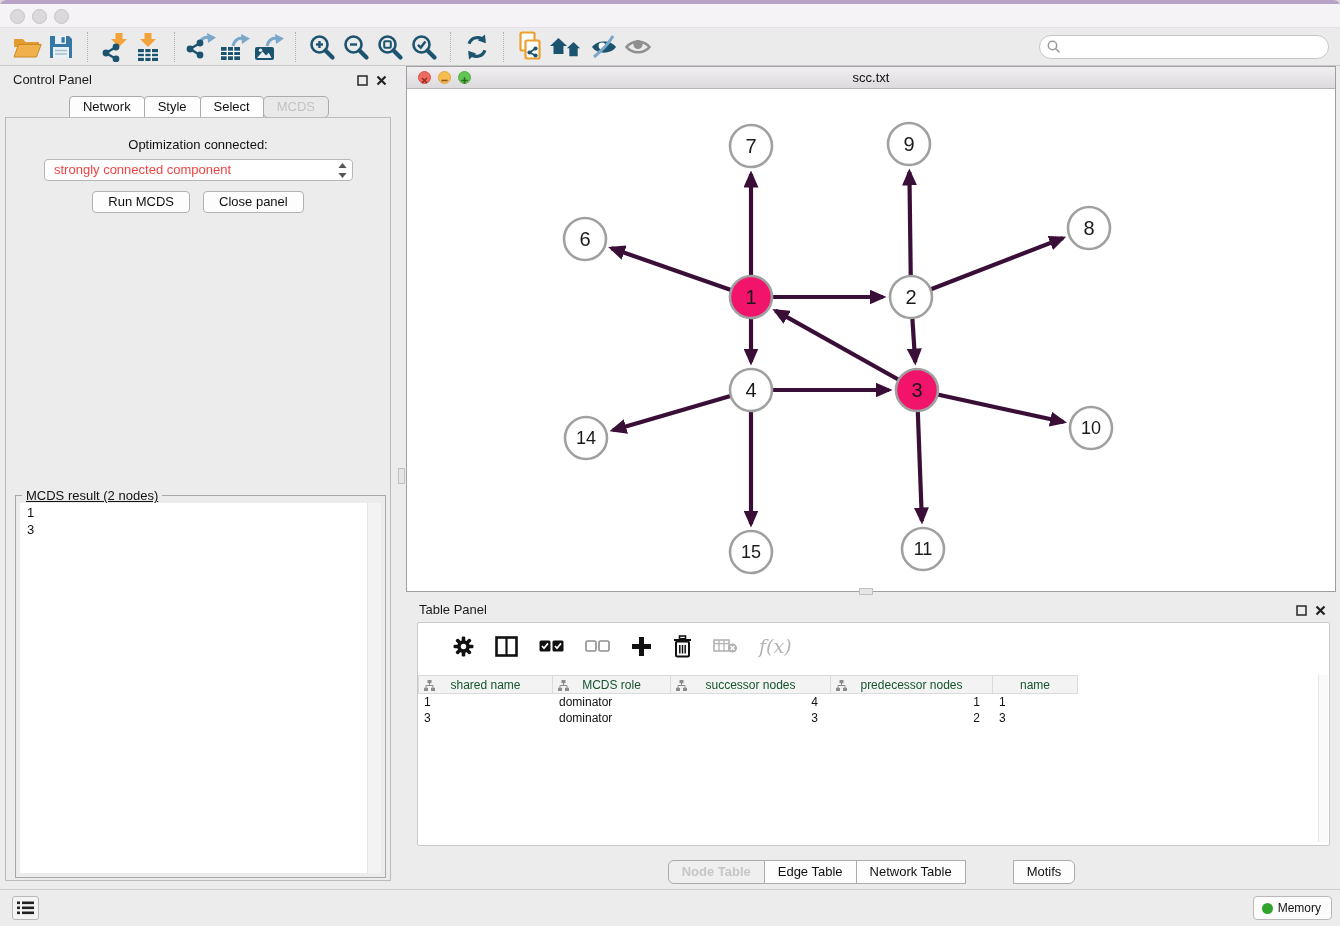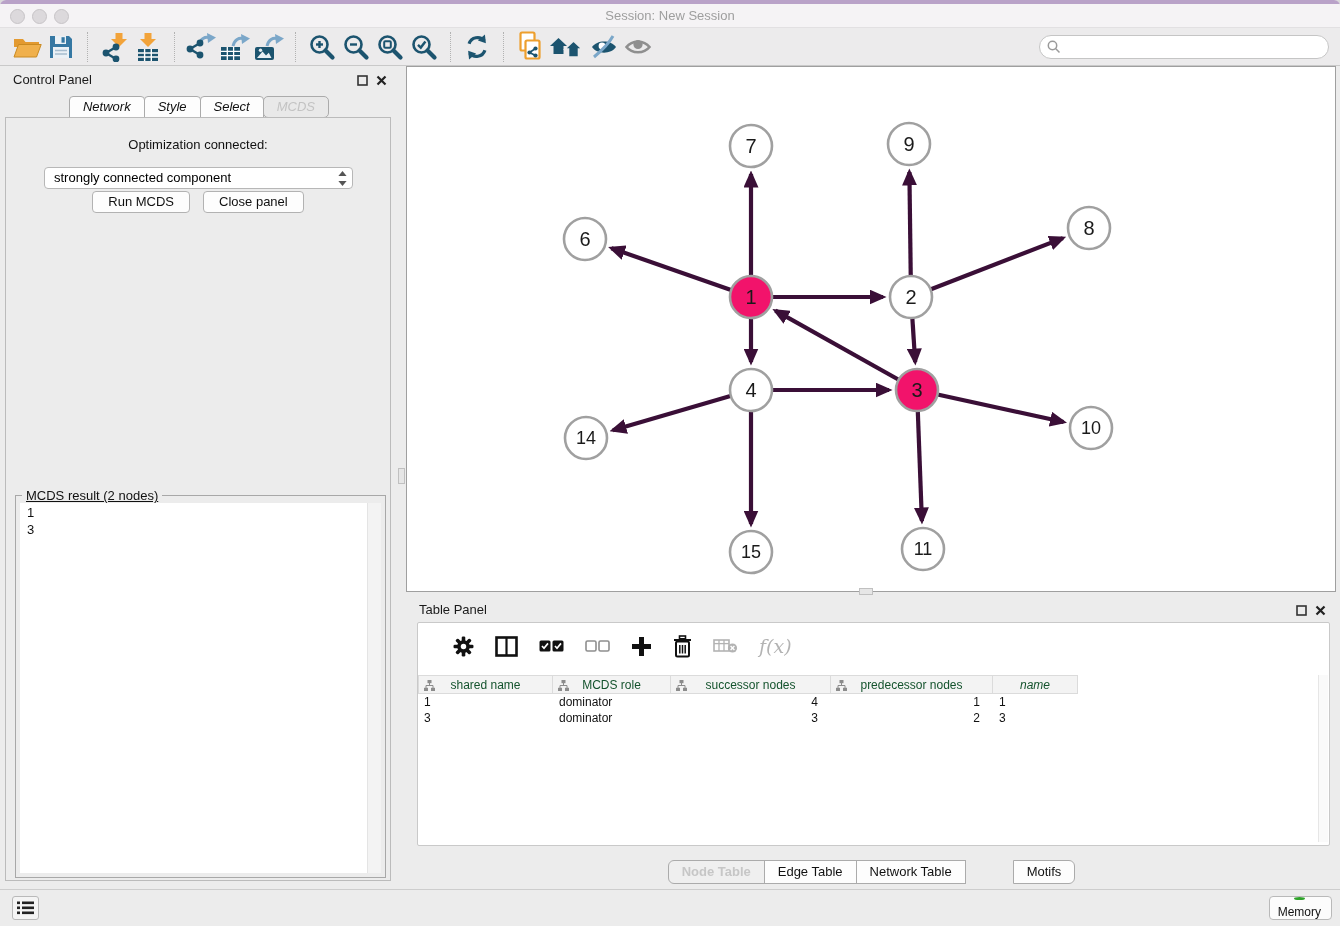--- a/index.html
+++ b/index.html
@@ -20,30 +20,30 @@
   .tb-sep{width:0;height:30px;border-left:1px dotted #B2B2B2;margin:0 9px;flex:0 0 auto;}
   .searchbox{position:absolute;right:11px;top:7px;width:290px;height:24px;background:#fff;
              border:1px solid #C5C5C5;border-radius:13px;display:flex;align-items:center;
              padding-left:7px;box-sizing:border-box;}
   .searchbox input{border:none;outline:none;background:transparent;flex:1;font-size:13px;
                    font-family:"Liberation Sans",sans-serif;}
   
   .control-panel{position:absolute;left:0;top:66px;width:397px;height:816px;}
   .panel-title{position:absolute;left:13px;top:6px;font-size:13px;color:#1A1A1A;}
   .panel-btn{position:absolute;top:8px;width:14px;height:12px;display:flex;align-items:center;justify-content:center;}
-  .cp-tabs{position:absolute;left:0;top:30px;width:100%;display:flex;justify-content:center;font-style:italic;}
+  .cp-tabs{position:absolute;left:0;top:30px;width:100%;display:flex;justify-content:center;}
   .cp-tab{font-size:13px;color:#111;background:#FDFDFD;border:1px solid #ABABAB;
           padding:2px 13px 3px;margin-right:-1px;border-radius:4px 4px 0 0;}
   .cp-tab.active{color:#C3C3C3;background:#E9E9E9;border-radius:5px;}
   .cp-body{position:absolute;left:5px;top:51px;width:386px;height:764px;
            border:1px solid #BBBBBB;background:#ECECEC;box-sizing:border-box;}
   .opt-label{position:absolute;left:0;top:19px;width:100%;text-align:center;font-size:13px;color:#111;}
   .opt-select{position:absolute;left:38px;top:41px;width:309px;height:22px;background:#fff;
               border:1px solid #B7B7B7;border-radius:4px;box-sizing:border-box;
-              font-size:13px;line-height:20px;padding-left:9px;color:#000000;margin-top:8px;}
+              font-size:13px;line-height:20px;padding-left:9px;color:#ef4444;}
   .opt-spin{position:absolute;right:5px;top:3px;}
   .btn-row{position:absolute;left:0;top:73px;width:100%;display:flex;justify-content:center;gap:13px;}
   .cp-btn{height:22px;background:#FDFDFD;border:1px solid #B2B2B2;border-radius:4px;
           font-size:13px;line-height:20px;padding:0 15px;color:#111;text-align:right;}
   .result-group{position:absolute;left:9px;top:377px;width:369px;height:381px;
                 border:1px solid #A8A8A8;}
   .result-legend{position:absolute;top:-8px;left:6px;background:#ECECEC;padding:0 4px;
                  font-size:13px;color:#111;text-decoration:underline;}
   .result-area{position:absolute;left:4px;top:7px;right:4px;bottom:4px;background:#fff;
                font-size:13px;line-height:17px;padding:1px 0 0 7px;white-space:pre;color:#111;}
@@ -87,34 +87,33 @@
   .tp-tab:first-child{border-radius:6px 0 0 6px;}
   .tp-tab:last-child{border-radius:0 6px 6px 0;margin-left:48px;}
   .tp-tab.active{color:#C6C6C6;background:#EFEFEF;font-weight:bold;}
   
   .statusbar{position:absolute;left:0;bottom:0;width:100%;height:37px;background:#ECECEC;
              border-top:1px solid #CDCDCD;box-sizing:border-box;}
   .list-btn{position:absolute;left:12px;top:6px;width:27px;height:24px;background:#F4F4F4;
             border:1px solid #B9B9B9;border-radius:3px;display:flex;align-items:center;justify-content:center;box-sizing:border-box;}
   .memory-btn{position:absolute;right:8px;top:6px;height:24px;background:#FCFCFC;
               border:1px solid #B9B9B9;border-radius:4px;display:flex;align-items:center;gap:5px;
-              padding:0 10px 0 8px;font-size:12px;color:#111;box-sizing:border-box;flex-direction:column;}
+              padding:0 10px 0 8px;font-size:12px;color:#111;box-sizing:border-box;}
   .memory-dot{width:11px;height:11px;border-radius:50%;background:#2FA32B;}
 </style>
 </head>
 <body>
 
 <div class="app">
   <div class="top-accent"></div>
 
   <div class="titlebar">
     <span class="mac-dot" style="left:10px"></span>
     <span class="mac-dot" style="left:32px"></span>
     <span class="mac-dot" style="left:54px"></span>
-    <div class="win-title">Session: New Session</div>
   </div>
 
   <div class="toolbar">
     <span class="tb-icon">
       <svg width="30" height="28" viewBox="0 0 30 28">
         <path d="M2 6 h9 l2.5 3 H27 v5 H2 Z" fill="#E39A31"></path>
         <path d="M2 24 L6.5 11.5 H29.2 L24.5 24 Z" fill="#F0B04C" stroke="#C98A22" stroke-width="1"></path>
       </svg>
     </span>
     <span class="tb-icon">
@@ -311,20 +310,38 @@
       <div class="result-group">
         <div class="result-legend">MCDS result (2 nodes)</div>
         <div class="result-area">1
 3</div>
         <div class="result-scroll"></div>
       </div>
     </div>
   </div>
 
   <div class="net-frame">
+    <div class="net-titlebar">
+      <div class="net-title">scc.txt</div>
+      <span class="tl" style="left:11px;background:#EE6A5F;border:1px solid #D95448">
+        <svg width="11" height="11" viewBox="0 0 11 11">
+            <path d="M3 3 L8 8 M8 3 L3 8" stroke="#8E2A20" stroke-width="1.4"></path>
+          </svg>
+      </span>
+      <span class="tl" style="left:31px;background:#F6BE4F;border:1px solid #DFA73C">
+        <svg width="11" height="11" viewBox="0 0 11 11">
+            <line x1="2.4" y1="5.5" x2="8.6" y2="5.5" stroke="#90591B" stroke-width="1.6"></line>
+          </svg>
+      </span>
+      <span class="tl" style="left:51px;background:#62C554;border:1px solid #52AF45">
+        <svg width="11" height="11" viewBox="0 0 11 11">
+            <path d="M5.5 2.2 V8.8 M2.2 5.5 H8.8" stroke="#2C671C" stroke-width="1.6"></path>
+          </svg>
+      </span>
+    </div>
     <div class="net-canvas">
       <svg id="graph-svg" width="928" height="502" viewBox="0 0 928 502">
           <defs>
             <marker id="arw" markerUnits="userSpaceOnUse" markerWidth="17" markerHeight="15" refX="13.5" refY="7.5" orient="auto">
               <path d="M0,0 L17,7.5 L0,15 Z" fill="#3A0F37"></path>
             </marker>
           </defs>
           <line x1="344" y1="208" x2="344.0" y2="85.0" stroke="#3A0F37" stroke-width="4.2" marker-end="url(#arw)"></line>
           <line x1="344" y1="208" x2="204.4" y2="159.2" stroke="#3A0F37" stroke-width="4.2" marker-end="url(#arw)"></line>
           <line x1="344" y1="208" x2="476.0" y2="208.0" stroke="#3A0F37" stroke-width="4.2" marker-end="url(#arw)"></line>
@@ -504,21 +521,21 @@
               <span class="hier"><svg width="11" height="11" viewBox="0 0 11 11">
                   <path d="M5.5 3 V5.5 M2 8 V5.5 H9 V8" stroke="#8C8C8C" stroke-width="1" fill="none"></path>
                   <g fill="#8C8C8C">
                     <rect x="3.5" y="0" width="4" height="3.2"></rect>
                     <rect x="0" y="7.8" width="4" height="3.2"></rect>
                     <rect x="7" y="7.8" width="4" height="3.2"></rect>
                   </g>
                 </svg></span>
               <span>predecessor nodes</span>
             </div>
-            <div class="th" style="width: 85px; font-style: italic;">
+            <div class="th" style="width: 85px;">
               <span>name</span>
             </div>
           </div>
         <div>
             <div class="tr">
               <div class="td" style="width: 135px; text-align: left;">1</div>
               <div class="td" style="width: 118px; text-align: left;">dominator</div>
               <div class="td" style="width: 160px; text-align: right; padding-right: 13px;">4</div>
               <div class="td" style="width: 162px; text-align: right; padding-right: 13px;">1</div>
               <div class="td" style="width: 85px; text-align: left;">1</div>

